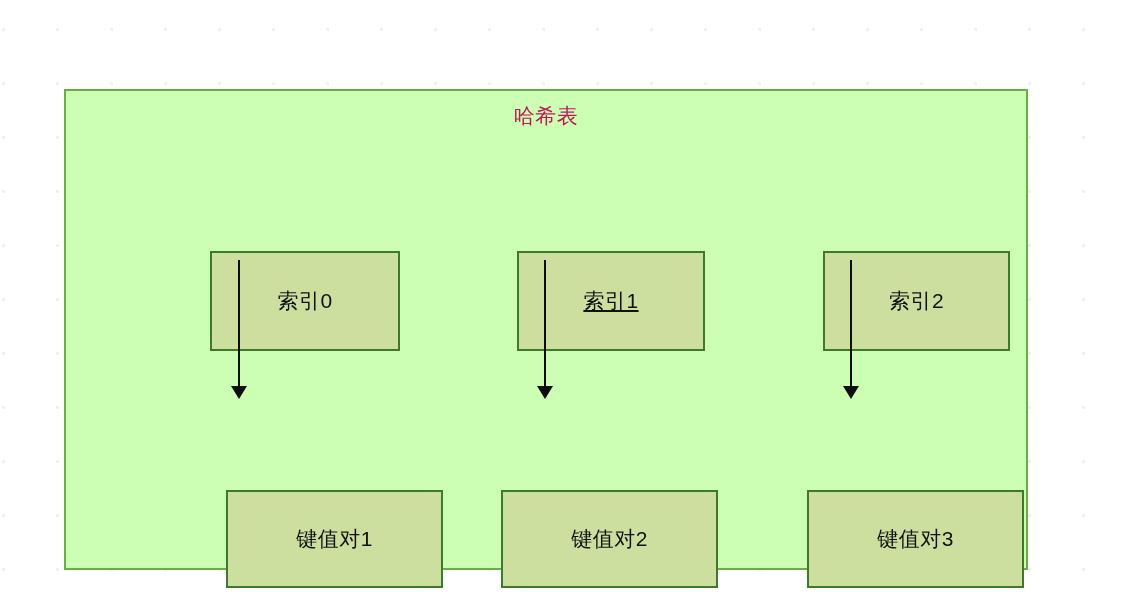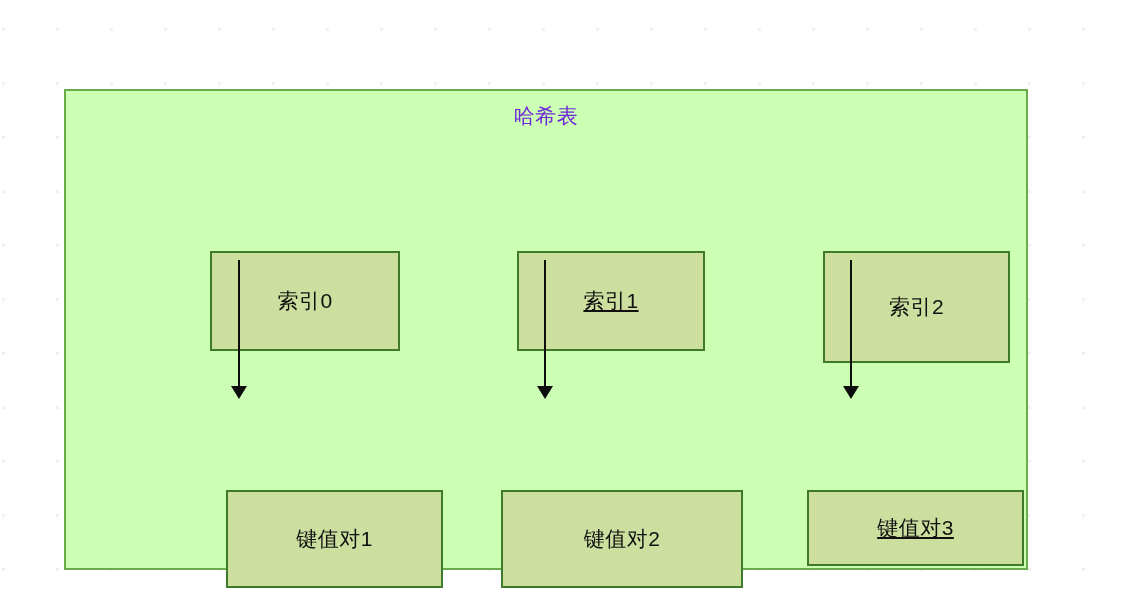--- a/index.html
+++ b/index.html
@@ -38,47 +38,47 @@
   }
 
   .container-title {
     position: absolute;
     left: 0;
     top: 12px;
     width: 100%;
     text-align: center;
     font-size: 21px;
     line-height: 26px;
-    color: #6d28d9;
+    color: #be185d;
     letter-spacing: 0.5px;
   }
 
   
   .node {
     position: absolute;
     box-sizing: border-box;
     background-color: #cddf9f;
     border: 2px solid #3d7a2a;
     display: flex;
     align-items: center;
     justify-content: center;
     font-size: 21px;
     color: #111111;
     letter-spacing: 0.5px;
   }
 
   
   .node.index-0 { left: 144px; top: 160px; width: 190px; height: 100px; }
   .node.index-1 { left: 451px; top: 160px; width: 188px; height: 100px; text-decoration: underline; }
-  .node.index-2 { left: 757px; top: 160px; width: 187px; height: 112px; }
+  .node.index-2 { left: 757px; top: 160px; width: 187px; height: 100px; }
 
   
   .node.kv-0 { left: 130px; top: 399px; width: 217px; height: 98px; margin-left: 30px; }
-  .node.kv-1 { left: 435px; top: 399px; width: 242px; height: 98px; text-align: center; }
-  .node.kv-2 { left: 741px; top: 399px; width: 217px; height: 76px; text-decoration: underline; }
+  .node.kv-1 { left: 435px; top: 399px; width: 217px; height: 98px; text-align: center; }
+  .node.kv-2 { left: 741px; top: 399px; width: 217px; height: 98px; }
 
   
   .connector {
     position: absolute;
     width: 16px;
     pointer-events: none;
   }
   .connector .shaft {
     position: absolute;
     left: 7px;

